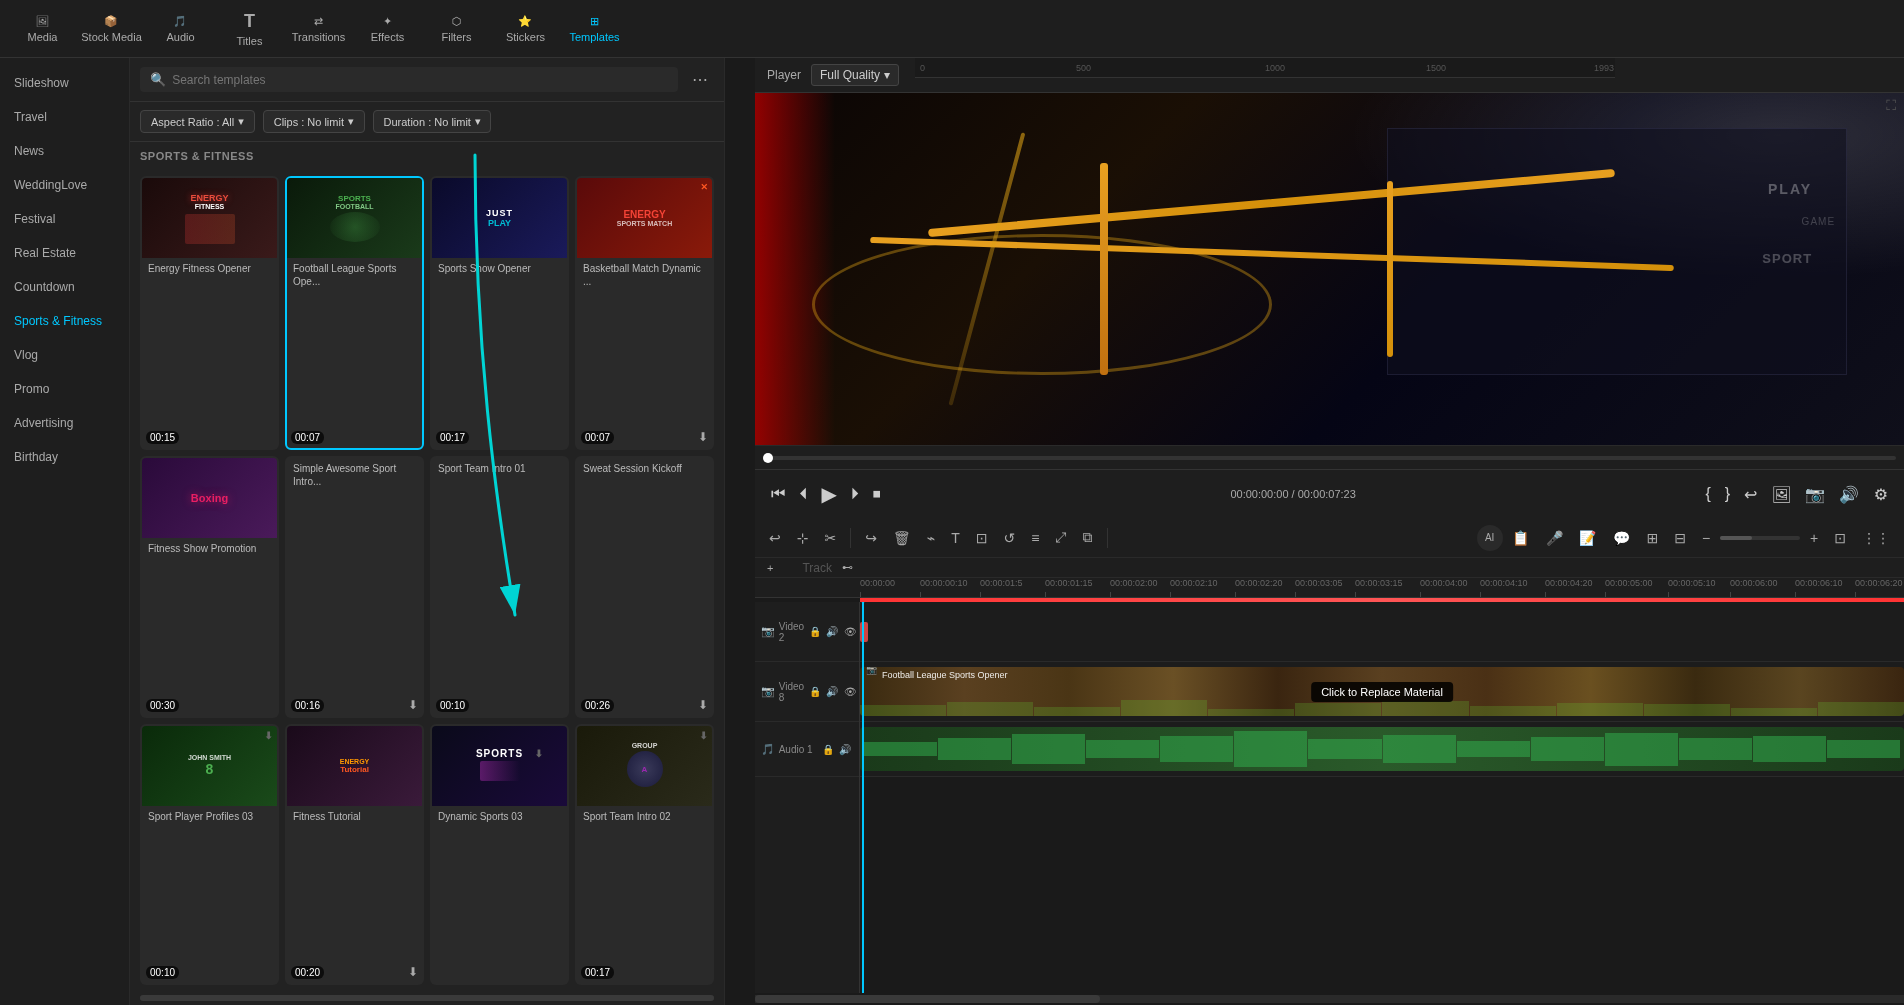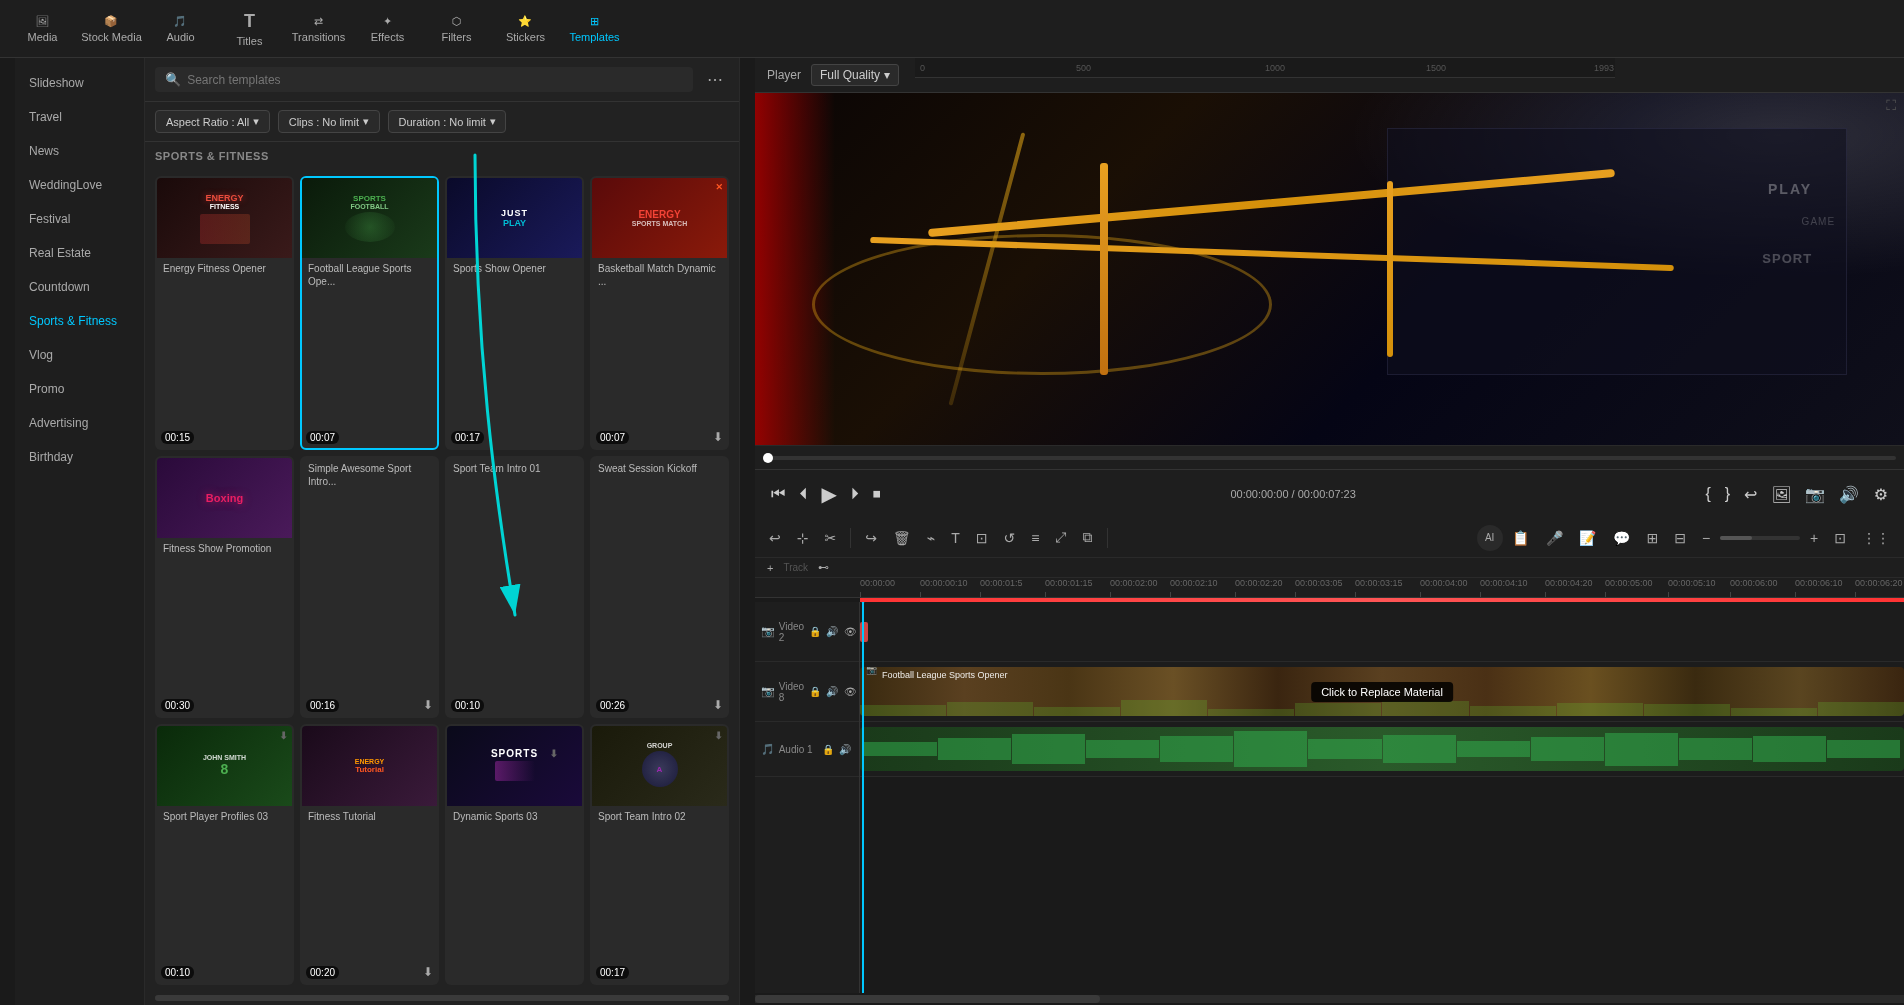--- a/index.html
+++ b/index.html
@@ -238,21 +238,21 @@
     </button>
     <button class="toolbar-btn active">
       <span>⊞</span>
       <span style="color:#00c8ff;">Templates</span>
     </button>
   </div>
 
   <div class="content-wrapper">
 
     <div class="left-content">
-      <div style="display:flex; flex:1; overflow:hidden;justify-content:center;">
+      <div style="display:flex; flex:1; overflow:hidden;">
 
         <div class="sidebar">
           <div class="sidebar-item">Slideshow</div>
           <div class="sidebar-item">Travel</div>
           <div class="sidebar-item">News</div>
           <div class="sidebar-item">WeddingLove</div>
           <div class="sidebar-item">Festival</div>
           <div class="sidebar-item">Real Estate</div>
           <div class="sidebar-item">Countdown</div>
           <div class="sidebar-item active">Sports &amp; Fitness</div>
@@ -549,21 +549,21 @@
           <div style="width:80px; height:4px; background:#333; border-radius:2px; position:relative; cursor:pointer;">
             <div style="position:absolute; top:0; height:100%; width:40%; background:#555; border-radius:2px;"></div>
           </div>
           <button class="ed-btn">+</button>
           <button class="ed-btn">⊡</button>
           <button class="ed-btn">⋮⋮</button>
         </div>
 
         <div style="height:20px; background:#1e1e1e; display:flex; align-items:center; padding:0 8px; border-bottom:1px solid #2a2a2a; gap:6px;">
           <button class="ed-btn" style="font-size:11px; padding:1px 4px;">+</button>
-          <span style="font-size:10px; color:#555;">Track</span>
+          <span style="font-size:12px; color:#555;margin-left:19px;">Track</span>
           <button class="ed-btn" style="font-size:11px; padding:1px 4px;">⊷</button>
         </div>
 
         <div class="timeline-ruler" style="padding-left:105px;">
           <div style="position:relative; flex:1; height:20px; overflow:hidden;">
             <div class="ruler-time" style="left:0px;">00:00:00</div>
             <div class="ruler-tick" style="left:0px;"></div>
             <div class="ruler-time" style="left:60px;">00:00:00:10</div>
             <div class="ruler-tick" style="left:60px;"></div>
             <div class="ruler-time" style="left:120px;">00:00:01:5</div>

